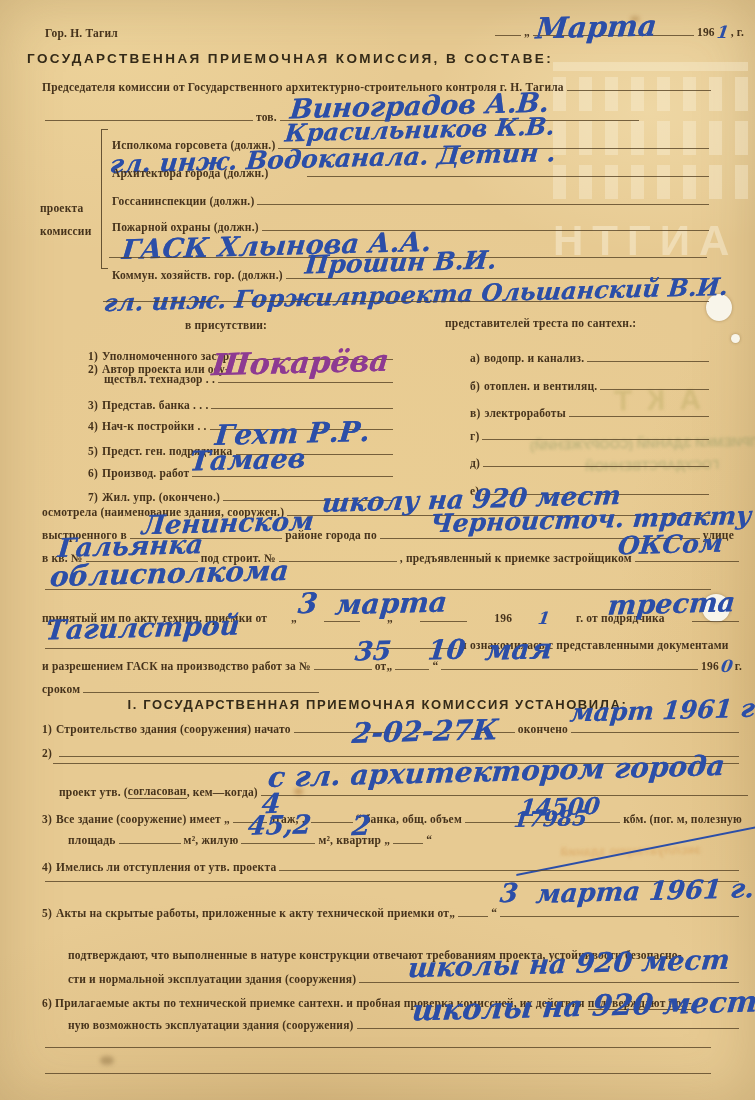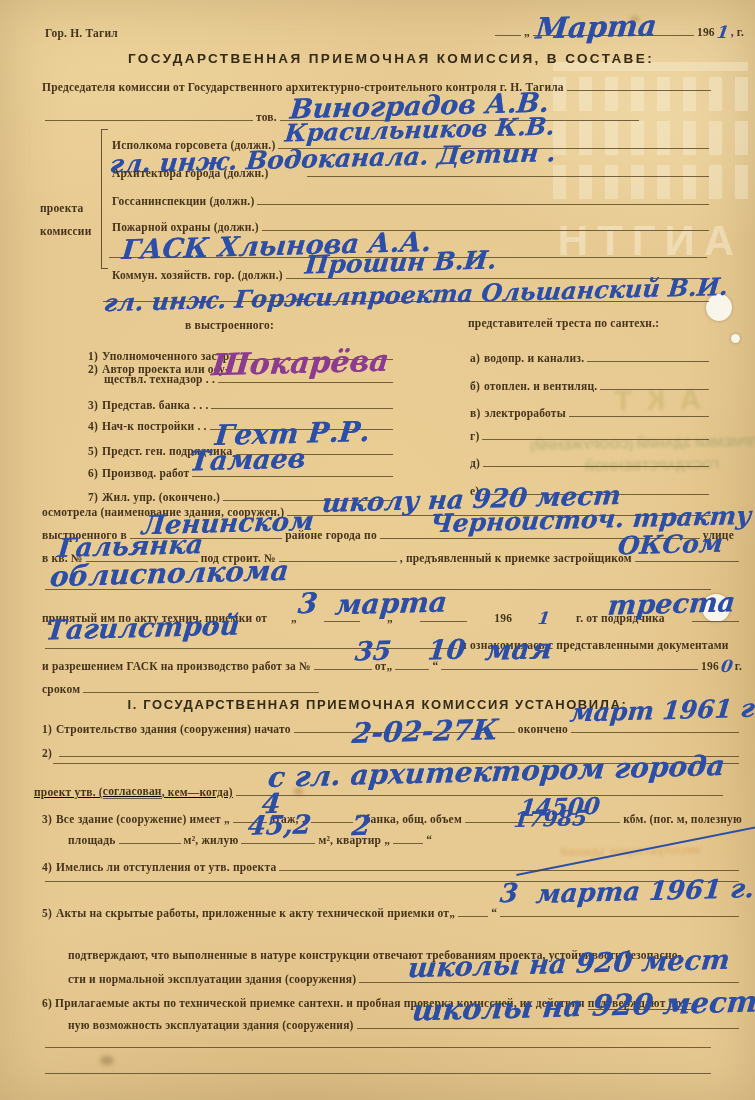--- a/index.html
+++ b/index.html
@@ -31,21 +31,21 @@
   .strike::after{content:"";position:absolute;left:-3px;right:-3px;top:52%;border-top:2px solid #2b4ea8;transform:rotate(-10deg);}
   .bracket{position:absolute;border-left:1.6px solid rgba(70,52,28,.8);}
   .bracket::before,.bracket::after{content:"";position:absolute;left:0;width:6px;border-top:1.6px solid rgba(70,52,28,.8);}
   .bracket::before{top:0;}
   .bracket::after{bottom:0;}
   .hole{position:absolute;background:#f8f5ea;border-radius:50%;box-shadow:0 0 3px rgba(120,90,50,.5);}
   .wm{position:absolute;left:553px;top:62px;width:195px;height:170px;opacity:.55;pointer-events:none;}
   .wm-band{height:34px;margin-bottom:10px;
     background:repeating-linear-gradient(90deg, rgba(250,242,220,.65) 0 13px, rgba(250,242,220,0) 13px 26px);}
   .wm-cornice{height:9px;margin-bottom:6px;background:rgba(250,242,220,.65);}
-  .wm-text{font:700 42px "Liberation Sans",sans-serif;letter-spacing:9px;color:rgba(250,243,222,.8);margin-top:18px;text-align:center;}
+  .wm-text{font:700 42px "Liberation Sans",sans-serif;letter-spacing:9px;color:rgba(250,243,222,.8);margin-top:18px;}
   .ghost{position:absolute;transform:scaleX(-1) rotate(1deg);filter:blur(1.6px);font-family:"Liberation Sans",sans-serif;
     font-weight:700;pointer-events:none;white-space:nowrap;}
   .stain{position:absolute;border-radius:50%;filter:blur(2px);}
 </style>
 </head>
 <body>
 
 <div id="page">
 
   <div class="wm">
@@ -75,21 +75,21 @@
   <div class="row" style="left:492px;top:24px;width:252px;">
     <span class="lnw" style="width:26px;"></span>
     <span class="p">„</span>
     <span class="ln"></span>
     <span class="p">196</span>
       <span class="hwi">1</span>
       <span class="p">, г.</span>
   </div>
   <div class="hw" style="left:536px;top:13px;font-size:29px;">Марта</div>
 
-  <div class="h-title" style="left:0;right:0;top:51px;text-align:center;padding-left:27px;">ГОСУДАРСТВЕННАЯ   ПРИЕМОЧНАЯ   КОМИССИЯ,   В  СОСТАВЕ:</div>
+  <div class="h-title" style="left:0;right:0;top:51px;text-align:left;padding-left:27px;">ГОСУДАРСТВЕННАЯ   ПРИЕМОЧНАЯ   КОМИССИЯ,   В  СОСТАВЕ:</div>
 
   <div class="row" style="left:42px;top:80px;width:672px;">
     <span class="p">Председателя комиссии от   Государственного   архитектурно-строительного  контроля  г.  Н.  Тагила</span>
     <span class="ln"></span>
   </div>
   <div class="row" style="left:42px;top:110px;width:600px;">
     <span class="lnw" style="width:208px;"></span>
     <span class="p">тов.</span>
     <span class="ln"></span>
   </div>
@@ -130,22 +130,22 @@
     <span class="p">Коммун.  хозяйств.  гор.  (должн.)</span>
     <span class="ln"></span>
   </div>
   <div class="hw" style="left:305px;top:250px;font-size:25px;">Прошин  В.И.</div>
 
   <div class="hw" style="left:104px;top:283px;font-size:24px;">гл. инж. Горжилпроекта   Ольшанский  В.И.</div>
   <div class="row" style="left:100px;top:300px;width:612px;">
       <span class="ln"></span>
     </div>
 
-  <div class="p" style="position:absolute;left:185px;top:318px;">в выстроенного:</div>
-  <div class="p" style="position:absolute;left:468px;top:316px;">представителей  треста  по  сантехн.:</div>
+  <div class="p" style="position:absolute;left:185px;top:318px;">в присутствии:</div>
+  <div class="p" style="position:absolute;left:445px;top:316px;">представителей  треста  по  сантехн.:</div>
 
   <div class="row" style="left:88px;top:345px;width:308px;">
     <span class="p">1)</span>&nbsp;
     <span class="p">Уполномоченного  застр.</span>
     <span class="ln"></span>
   </div>
   <div class="row" style="left:88px;top:358px;width:220px;">
     <span class="p">2)</span>&nbsp;
     <span class="p">Автор  проекта  или  осу-</span>
   </div>
@@ -298,21 +298,21 @@
   <div class="row" style="left:42px;top:742px;width:700px;">
     <span class="p">2)</span>&nbsp;
     <span class="ln"></span>
   </div>
   <div class="hw" style="left:352px;top:718px;font-size:28px;">2-02-27К</div>
 
   <div class="row" style="left:50px;top:762px;width:692px;">
       <span class="ln"></span>
     </div>
 
-  <div class="row" style="left:34px;top:784px;width:692px;text-decoration:underline;">
+  <div class="row" style="left:59px;top:784px;width:692px;">
     <span class="p">проект  утв.  (</span>
       <span class="p u">согласован</span>
       <span class="p">,  кем—когда)</span>
     <span class="ln"></span>
   </div>
   <div class="hw" style="left:268px;top:758px;font-size:28px;">с гл. архитектором  города</div>
 
   <div class="row" style="left:42px;top:808px;width:700px;">
     <span class="p">3)</span>&nbsp;
     <span class="p">Все  здание  (сооружение)  имеет  „</span>

